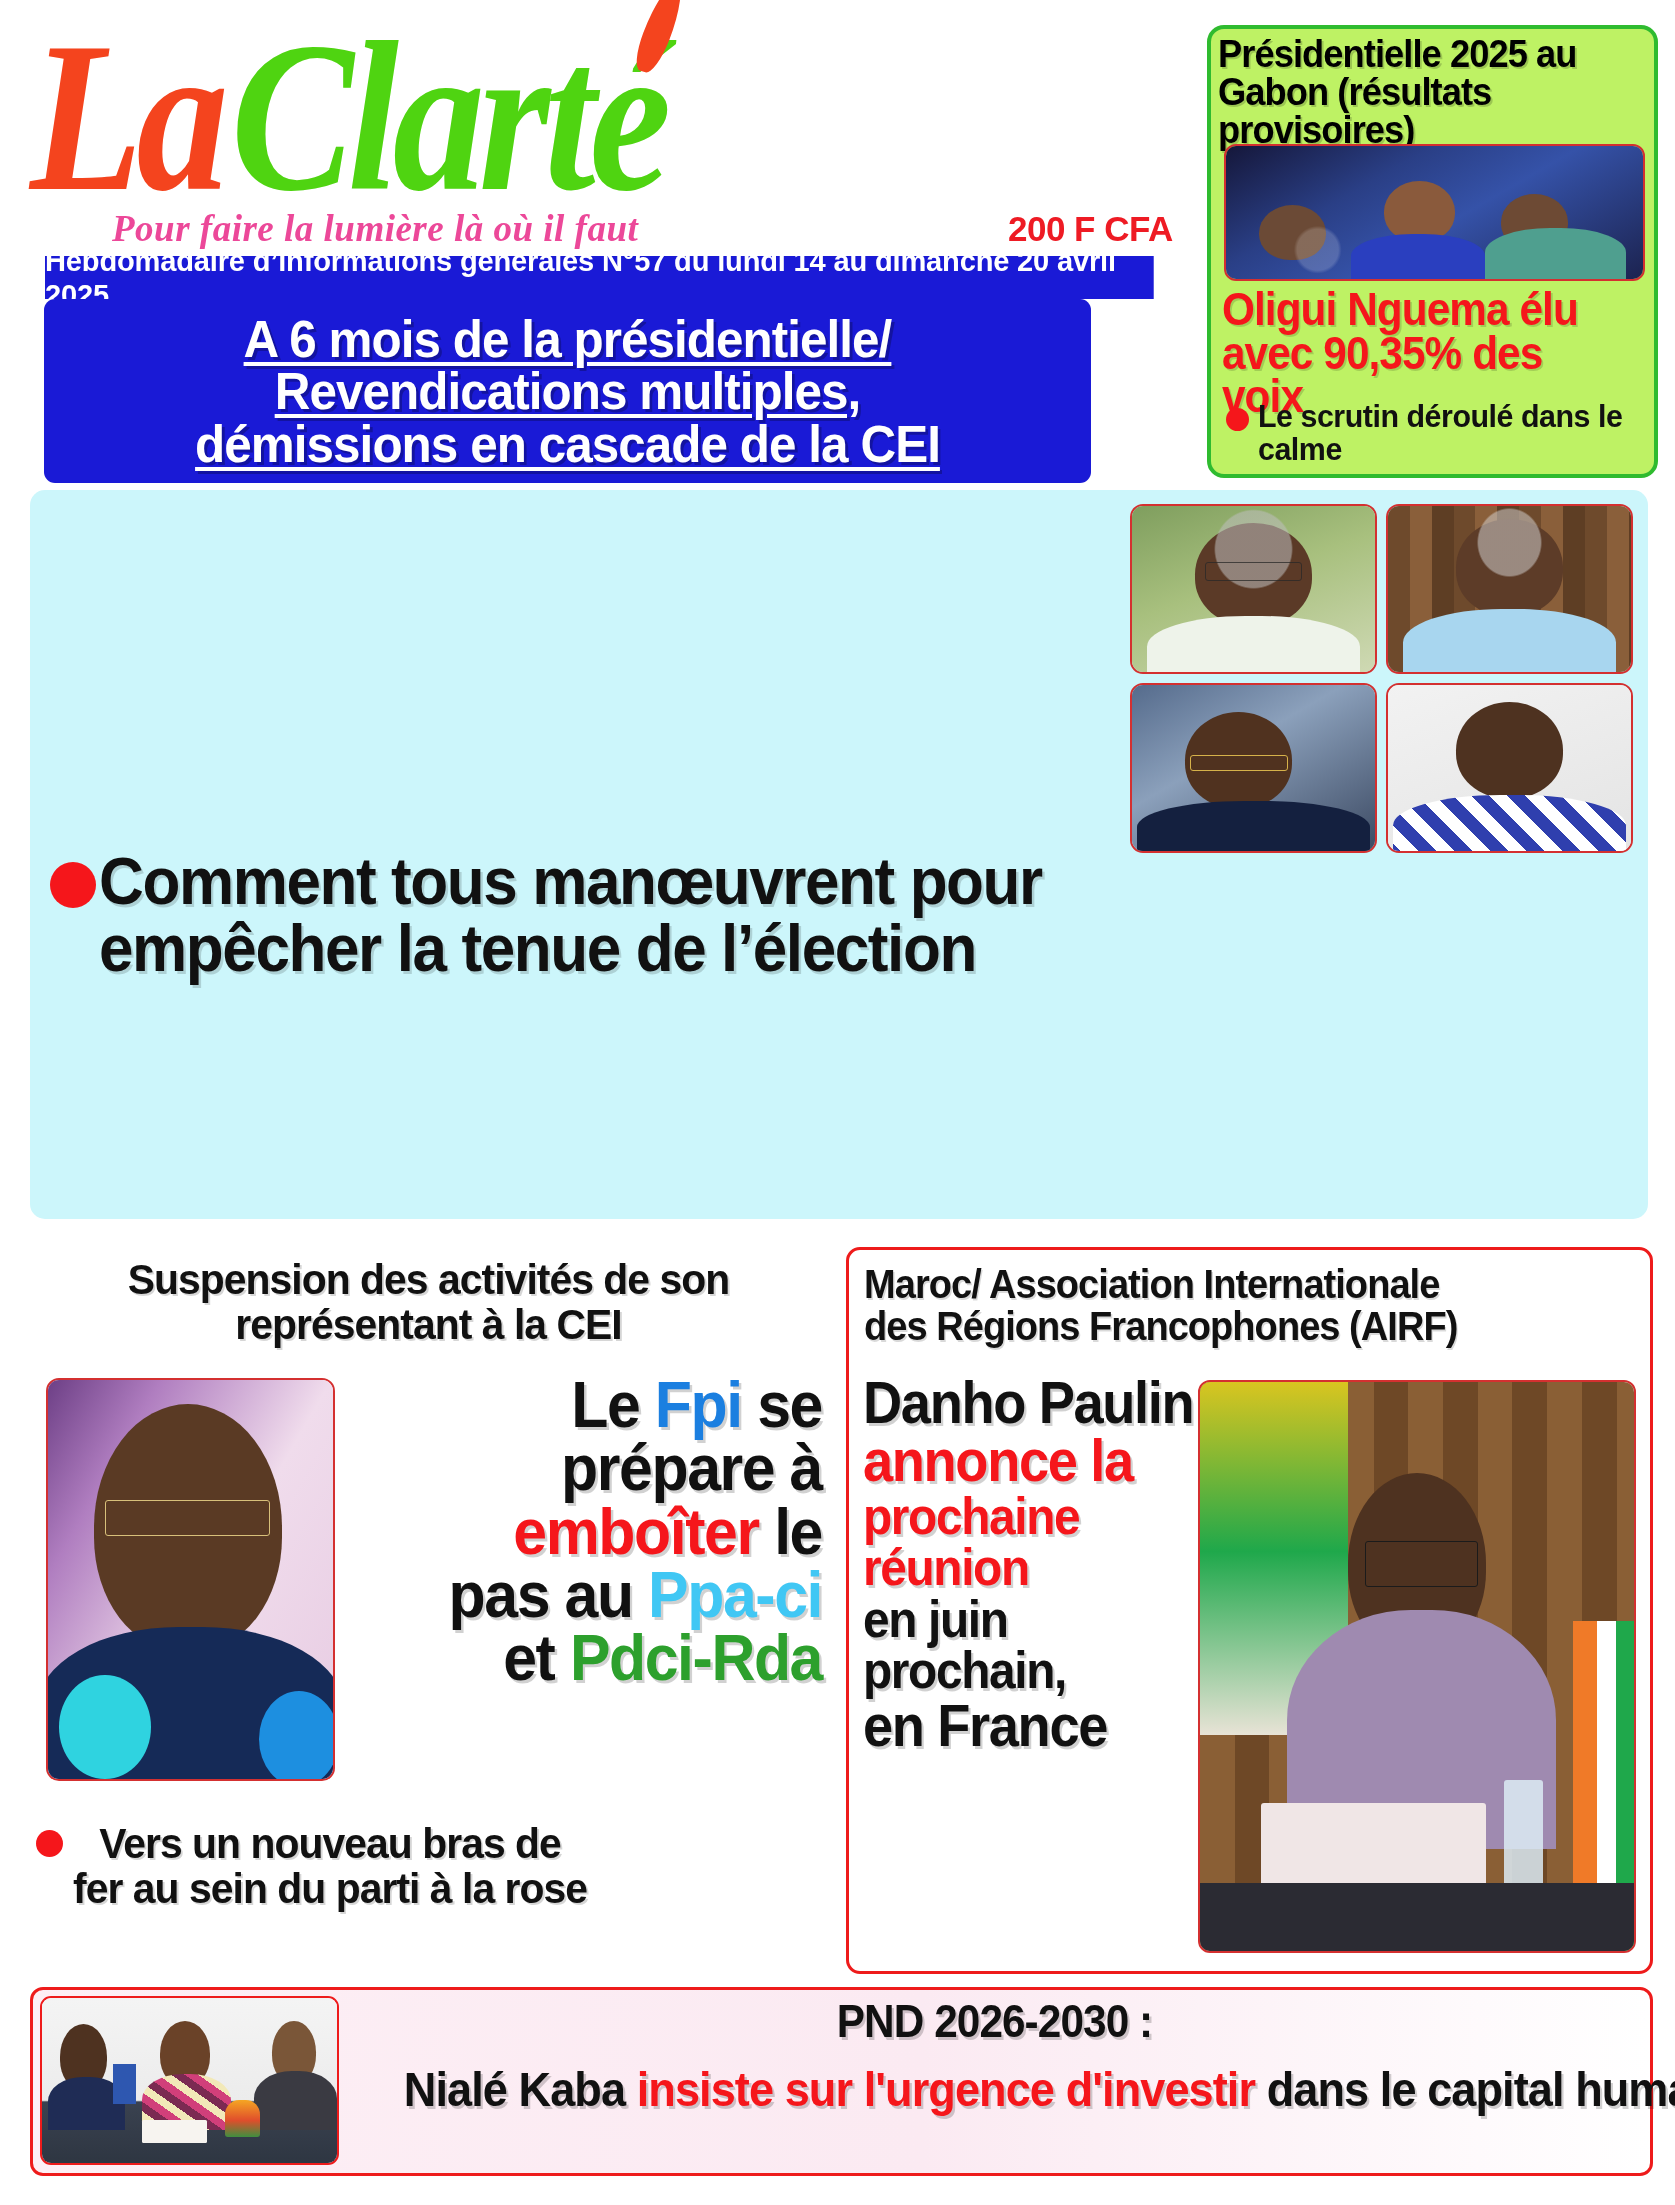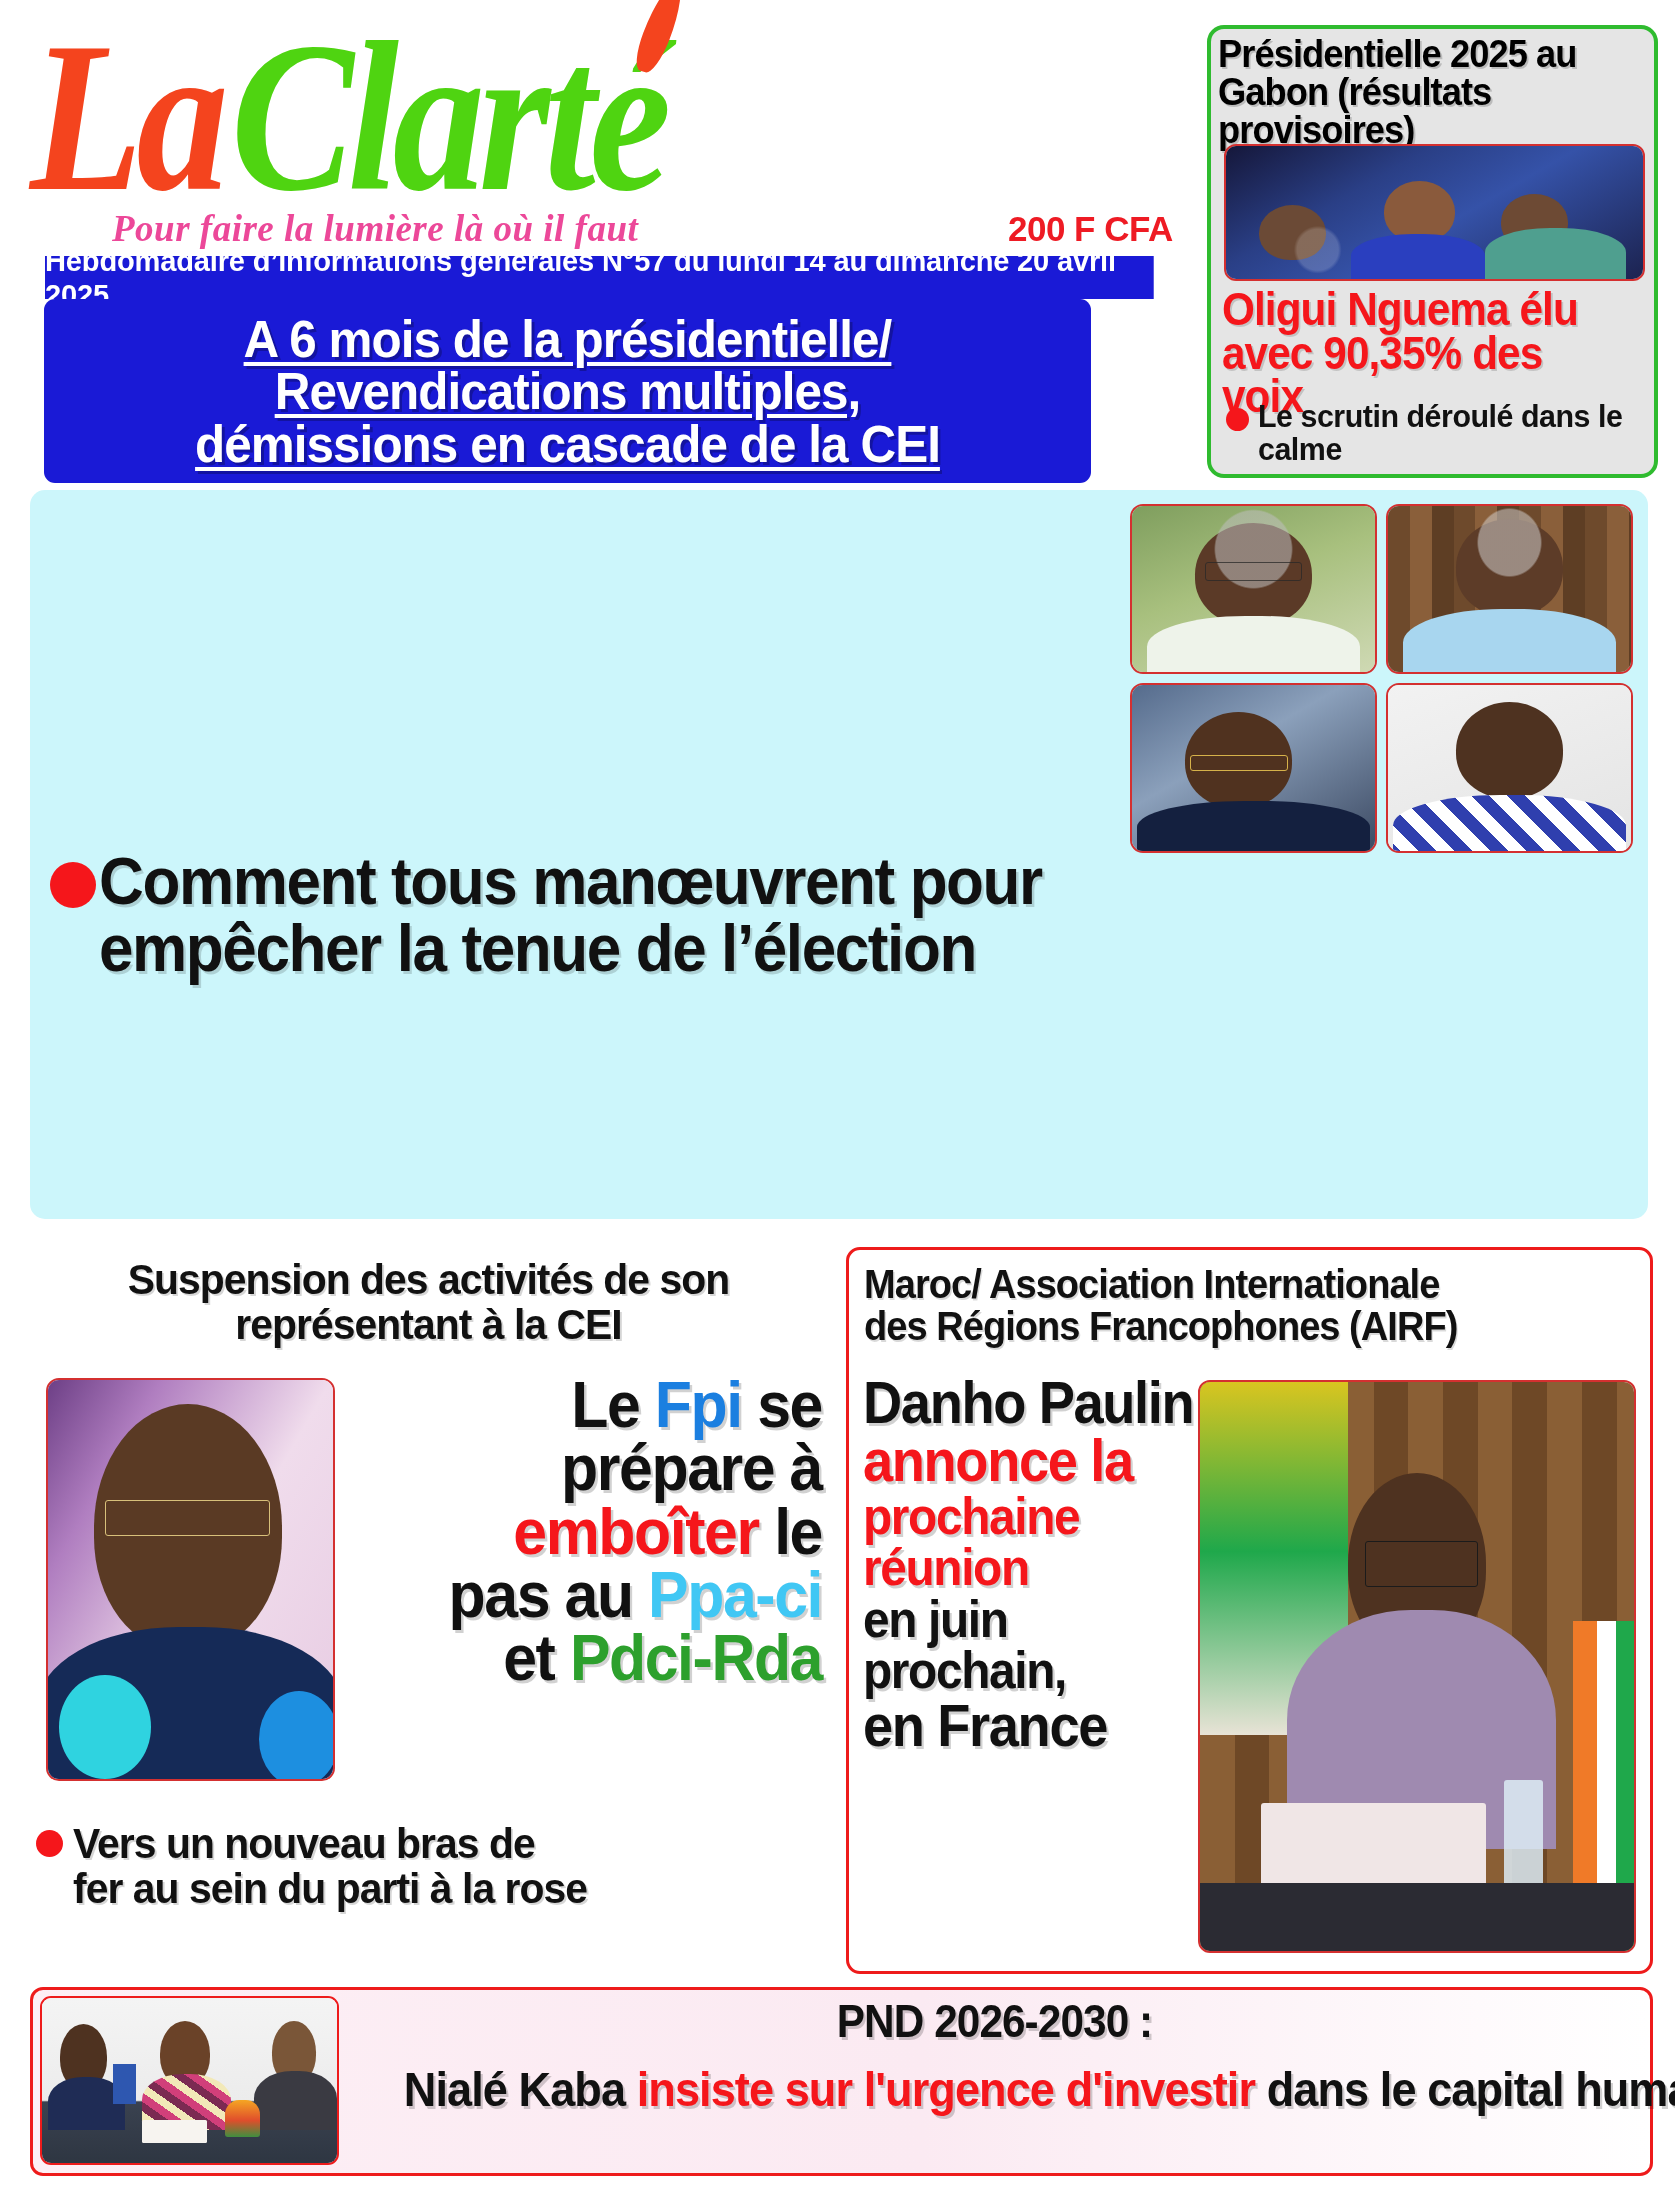--- a/index.html
+++ b/index.html
@@ -32,21 +32,21 @@
       font-family:"Liberation Sans", sans-serif; font-weight:700;
       font-size:35px; color:#ee1b24; letter-spacing:-0.5px; }
 
   .issue-bar { position:absolute; left:45px; top:256px; width:1143px; height:43px;
       background:#1a1ad6; color:#fff; display:flex; align-items:center;
       justify-content:center; font-weight:700; font-size:30px; letter-spacing:-0.2px;
       transform:scaleX(0.97); transform-origin:left center; }
 
   
   .gabon-box { position:absolute; left:1207px; top:25px; width:451px; height:453px;
-      border:4.5px solid #2fbb2f; border-radius:17px; background:#e5e5e5; padding:6px 7px; }
+      border:4.5px solid #2fbb2f; border-radius:17px; background:#bef264; padding:6px 7px; }
   .gabon-kicker { font-weight:700; font-size:39px; line-height:0.98; color:#000;
       letter-spacing:-1px; transform:scaleX(0.93); transform-origin:left top;
       text-shadow:2px 2px 0 rgba(0,0,0,0.18); }
   .gabon-photo { position:absolute; left:13px; top:115px; width:421px; height:137px;
       border:2px solid #d43030; border-radius:12px; overflow:hidden; }
   .gabon-red { position:absolute; left:11px; top:259px; width:428px;
       color:#f5161b; font-weight:700; font-size:46px; line-height:0.95;
       letter-spacing:-1px; transform:scaleX(0.92); transform-origin:left top;
       text-shadow:2px 2px 0 rgba(0,0,0,0.15); }
   .gabon-sub { position:absolute; left:15px; top:371px; width:428px;
@@ -104,21 +104,21 @@
   .fpi-head { position:absolute; left:309px; top:127px; width:483px; text-align:right;
       font-weight:700; font-size:64px; line-height:0.99; letter-spacing:-1.5px;
       transform:scaleX(0.95); transform-origin:right top;
       text-shadow:2.5px 2.5px 0 rgba(0,0,0,0.18); }
   .fpi-head .blue { color:#1b7fe0; }
   .fpi-head .red { color:#f5161b; }
   .fpi-head .cyan { color:#40c7f4; }
   .fpi-head .green { color:#2da02d; }
   .fpi-head .black { color:#111; }
   .fpi-sub { position:absolute; left:6px; top:574px; width:792px;
-      display:flex; align-items:flex-start; gap:10px; }
+      display:flex; align-items:flex-start; gap:10px;text-align:center; }
   .fpi-sub .bullet { flex:0 0 auto; width:27px; height:27px; border-radius:50%;
       background:#f5161b; margin-top:9px; }
   .fpi-sub .txt { font-weight:700; font-size:43px; line-height:1.04; color:#111;
       letter-spacing:-1px; transform:scaleX(0.95); transform-origin:left top;
       text-shadow:2px 2px 0 rgba(0,0,0,0.16); }
 
   
   .airf { position:absolute; left:846px; top:1247px; width:807px; height:727px;
       border:3.5px solid #ee1b1b; border-radius:14px; background:#fff; }
   .airf-kicker { position:absolute; left:15px; top:14px; width:772px;

